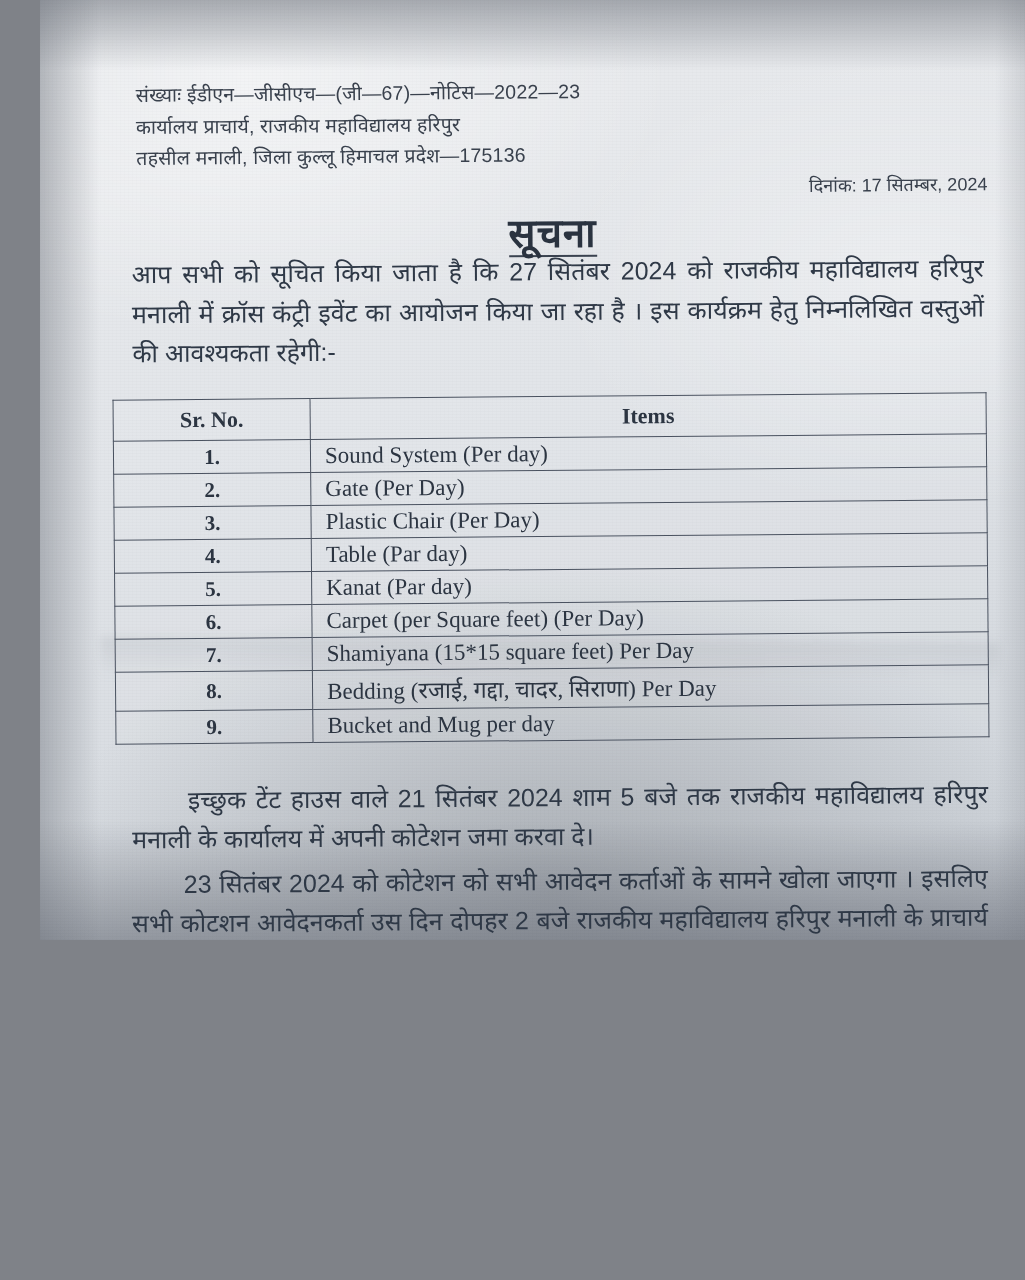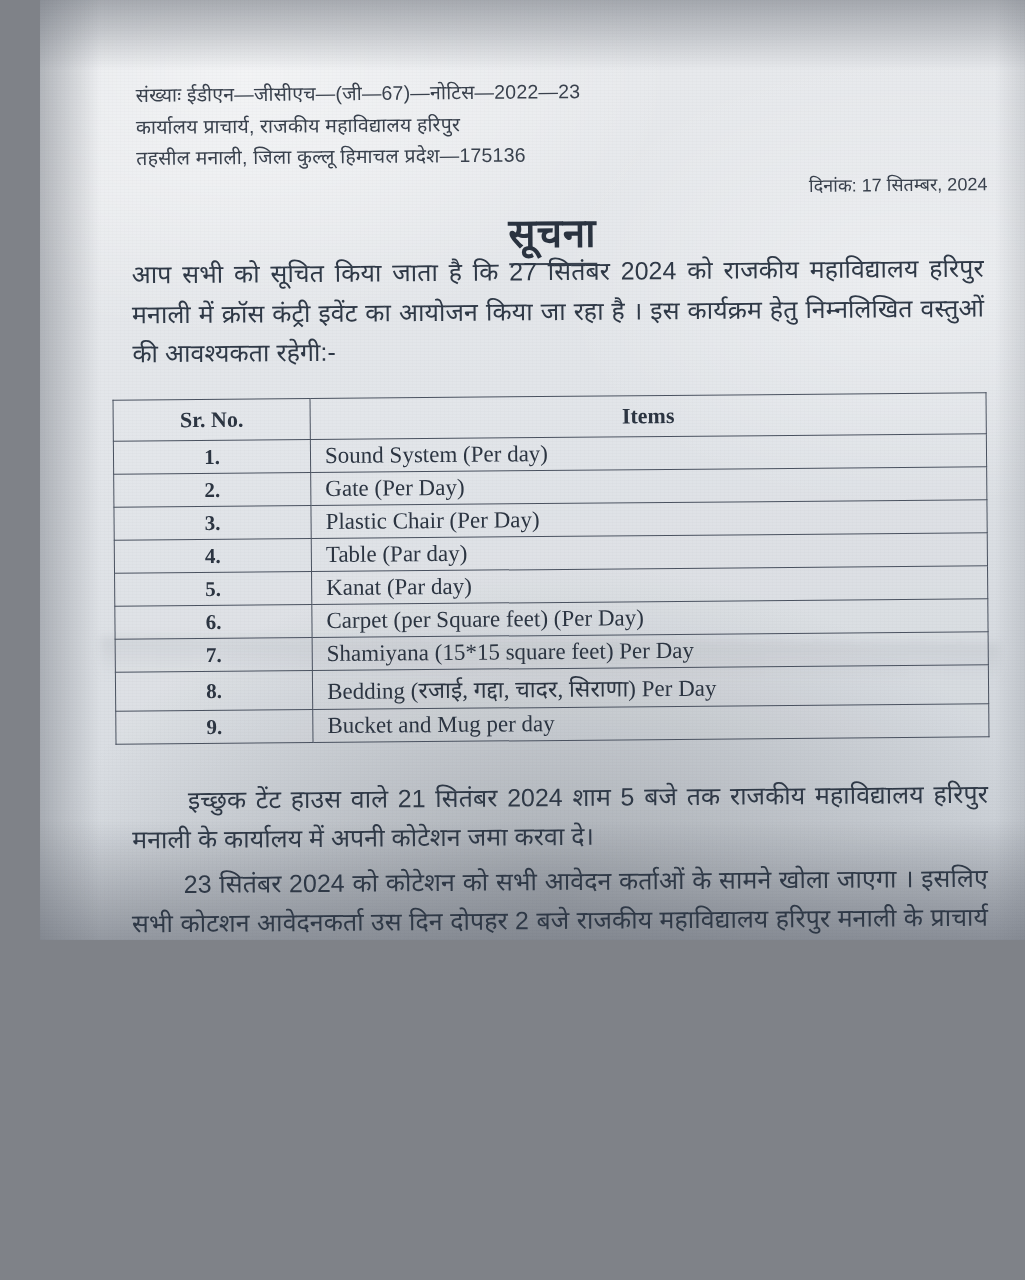--- a/index.html
+++ b/index.html
@@ -81,21 +81,21 @@
     position: absolute;
     left: 0; right: 0;
     top: 204px;
     text-align: center;
     font-size: 40px;
     font-weight: 700;
     color: #2a3340;
     letter-spacing: 1px;
     transform: rotate(-0.4deg);
   }
-  .title span { border-bottom: 2px solid #3a4350; padding-bottom: 8px; }
+  .title span { border-bottom: 2px solid #3a4350; padding-bottom: 0; }
 
   .para-top {
     position: absolute;
     left: 92px;
     top: 252px;
     width: 852px;
     font-size: 25px;
     line-height: 1.58;
     color: #2f3947;
     text-align: justify;

